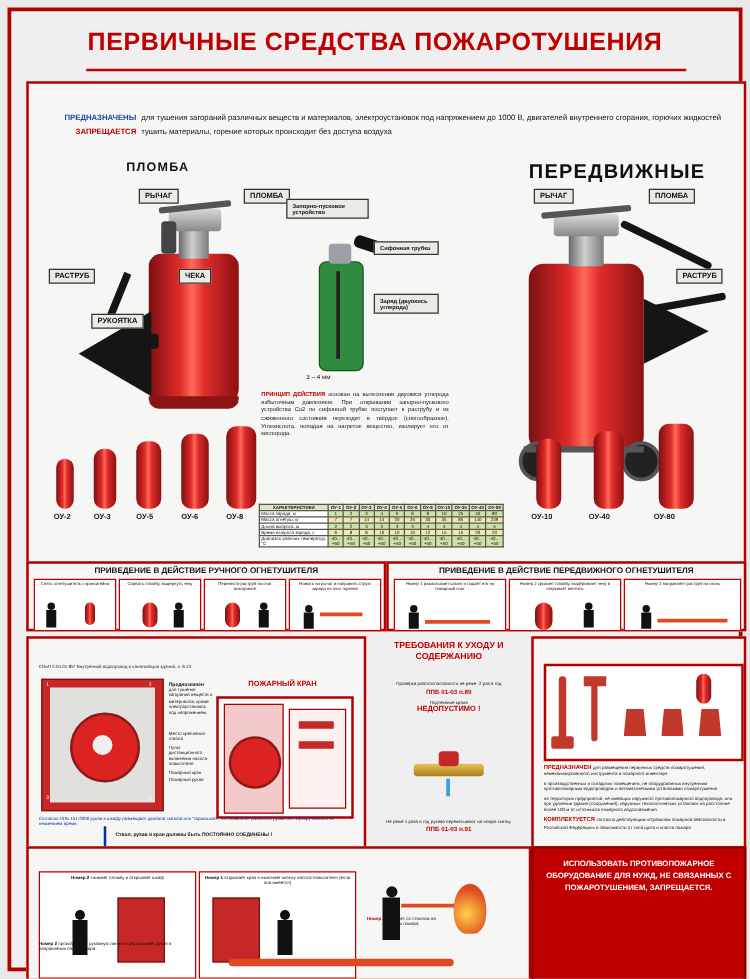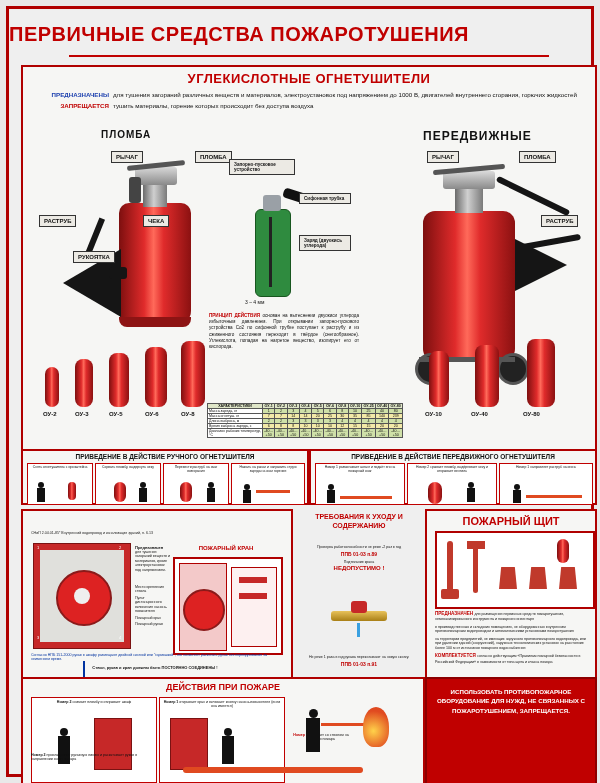--- a/index.html
+++ b/index.html
@@ -16,20 +16,21 @@
     box-sizing:border-box;
   }
   .frame{
     position:absolute;left:6px;top:6px;right:6px;bottom:6px;
     border:3px solid #b00000;
     background:#efefef;
     box-sizing:border-box;
   }
   .title{
     position:absolute;left:0;top:14px;width:100%;
+    text-align:center;
     color:#c00000;
     font-weight:bold;
     font-size:20px;
     letter-spacing:.5px;
   }
   .title-rule{
     position:absolute;left:60px;top:46px;width:480px;height:2px;background:#c00000;
   }
 
   
@@ -51,21 +52,21 @@
     position:absolute;left:14px;top:24px;width:548px;
     font-size:6.2px;line-height:1.45;color:#111;
   }
   .intro .kw{color:#1b3fae;font-weight:bold;}
   .intro .kw-red{color:#c00000;font-weight:bold;}
   .intro .row{display:flex;align-items:flex-start;gap:4px;}
   .intro .row .lbl{width:72px;text-align:right;flex:none;font-size:6.2px;}
   .intro .row .txt{flex:1;text-align:left;}
 
   .sub-l{position:absolute;left:78px;top:62px;font-size:10px;font-weight:bold;color:#111;letter-spacing:1px;}
-  .sub-r{position:absolute;left:400px;top:62px;font-size:12px;font-weight:bold;color:#111;letter-spacing:1px;}
+  .sub-r{position:absolute;left:400px;top:62px;font-size:16px;font-weight:bold;color:#111;letter-spacing:1px;}
 
   
   .callout{
     position:absolute;
     border:1px solid #333;
     background:#eceae4;
     font-size:6px;font-weight:bold;color:#111;
     padding:2px 4px;white-space:nowrap;
   }
 
@@ -132,21 +133,20 @@
 </head>
 <body>
 
 <div class="poster">
   <div class="frame">
 
     <div class="title">ПЕРВИЧНЫЕ СРЕДСТВА ПОЖАРОТУШЕНИЯ</div>
     <div class="title-rule"></div>
 
     <div class="sec" id="co2">
-      <div class="hdr">УГЛЕКИСЛОТНЫЕ ОГНЕТУШИТЕЛИ</div>
 
       <div class="intro">
         <div class="row">
           <div class="lbl kw">ПРЕДНАЗНАЧЕНЫ</div>
           <div class="txt">для тушения загораний различных веществ и материалов, электроустановок под напряжением до 1000 В, двигателей внутреннего сгорания, горючих жидкостей</div>
         </div>
         <div class="row" style="margin-top:2px;">
           <div class="lbl kw-red">ЗАПРЕЩАЕТСЯ</div>
           <div class="txt">тушить материалы, горение которых происходит без доступа воздуха</div>
         </div>
@@ -440,21 +440,20 @@
         <div style="position:absolute;left:40px;top:0px;width:16px;height:12px;background:#c62828;border-radius:3px;"></div>
         <div style="position:absolute;left:46px;top:22px;width:3px;height:14px;background:#3aa0e0;"></div>
       </div>
       <div style="position:absolute;left:4px;top:146px;width:124px;text-align:center;">
         <div class="mini">Не реже 1 раза в год рукава перекатывают на новую скатку.</div>
         <div style="font-size:5px;font-weight:bold;color:#c00000;margin-top:2px;">ППБ 01-03 п.91</div>
       </div>
     </div>
 
     <div class="sec" id="schit">
-      <div class="hdr">ПОЖАРНЫЙ ЩИТ</div>
       <div style="position:absolute;left:8px;top:20px;width:156px;height:74px;border:2px solid #b00000;background:#fff;">
         <div class="tool" style="left:10px;top:8px;width:6px;height:52px;border-radius:3px;"></div>
         <div style="position:absolute;left:4px;top:56px;width:18px;height:10px;background:#c0392b;border-radius:2px;"></div>
         <div class="tool" style="left:36px;top:10px;width:5px;height:50px;border-radius:3px;"></div>
         <div style="position:absolute;left:30px;top:8px;width:18px;height:8px;background:#c0392b;"></div>
         <div class="bucket" style="left:62px;top:34px;width:18px;height:22px;clip-path:polygon(12% 0,88% 0,100% 100%,0 100%);"></div>
         <div class="bucket" style="left:92px;top:34px;width:18px;height:22px;clip-path:polygon(12% 0,88% 0,100% 100%,0 100%);"></div>
         <div class="bucket" style="left:122px;top:34px;width:18px;height:22px;clip-path:polygon(12% 0,88% 0,100% 100%,0 100%);"></div>
         <div class="ext-body" style="left:120px;top:6px;width:12px;height:24px;"></div>
       </div>
@@ -466,21 +465,20 @@
         <div class="mini" style="margin-top:3px;">в производственных и складских помещениях, не оборудованных внутренним противопожарным водопроводом и автоматическими установками пожаротушения</div>
         <div class="mini" style="margin-top:3px;">на территории предприятий, не имеющих наружного противопожарного водопровода, или при удалении зданий (сооружений), наружных технологических установок на расстояние более 100 м от источников пожарного водоснабжения</div>
         <div style="font-size:4.6px;margin-top:3px;">
           <span style="color:#c00000;font-weight:bold;">КОМПЛЕКТУЕТСЯ</span>
           <span class="mini">согласно действующим «Правилам пожарной безопасности в Российской Федерации» в зависимости от типа щита и класса пожара</span>
         </div>
       </div>
     </div>
 
     <div class="sec" id="pozhar">
-      <div class="hdr">ДЕЙСТВИЯ ПРИ ПОЖАРЕ</div>
 
       <div class="panel-white" style="left:8px;top:18px;width:124px;height:84px;">
         <div style="position:absolute;left:2px;top:2px;width:120px;font-size:3.6px;color:#111;text-align:center;">
           <b>Номер 2</b>
           <span>снимает пломбу и открывает шкаф</span>
         </div>
         <div class="cab" style="left:62px;top:20px;width:36px;height:50px;"></div>
         <div class="fig head" style="position:absolute;left:28px;top:30px;width:8px;height:8px;"></div>
         <div class="fig" style="position:absolute;left:26px;top:38px;width:12px;height:28px;"></div>
       </div>

